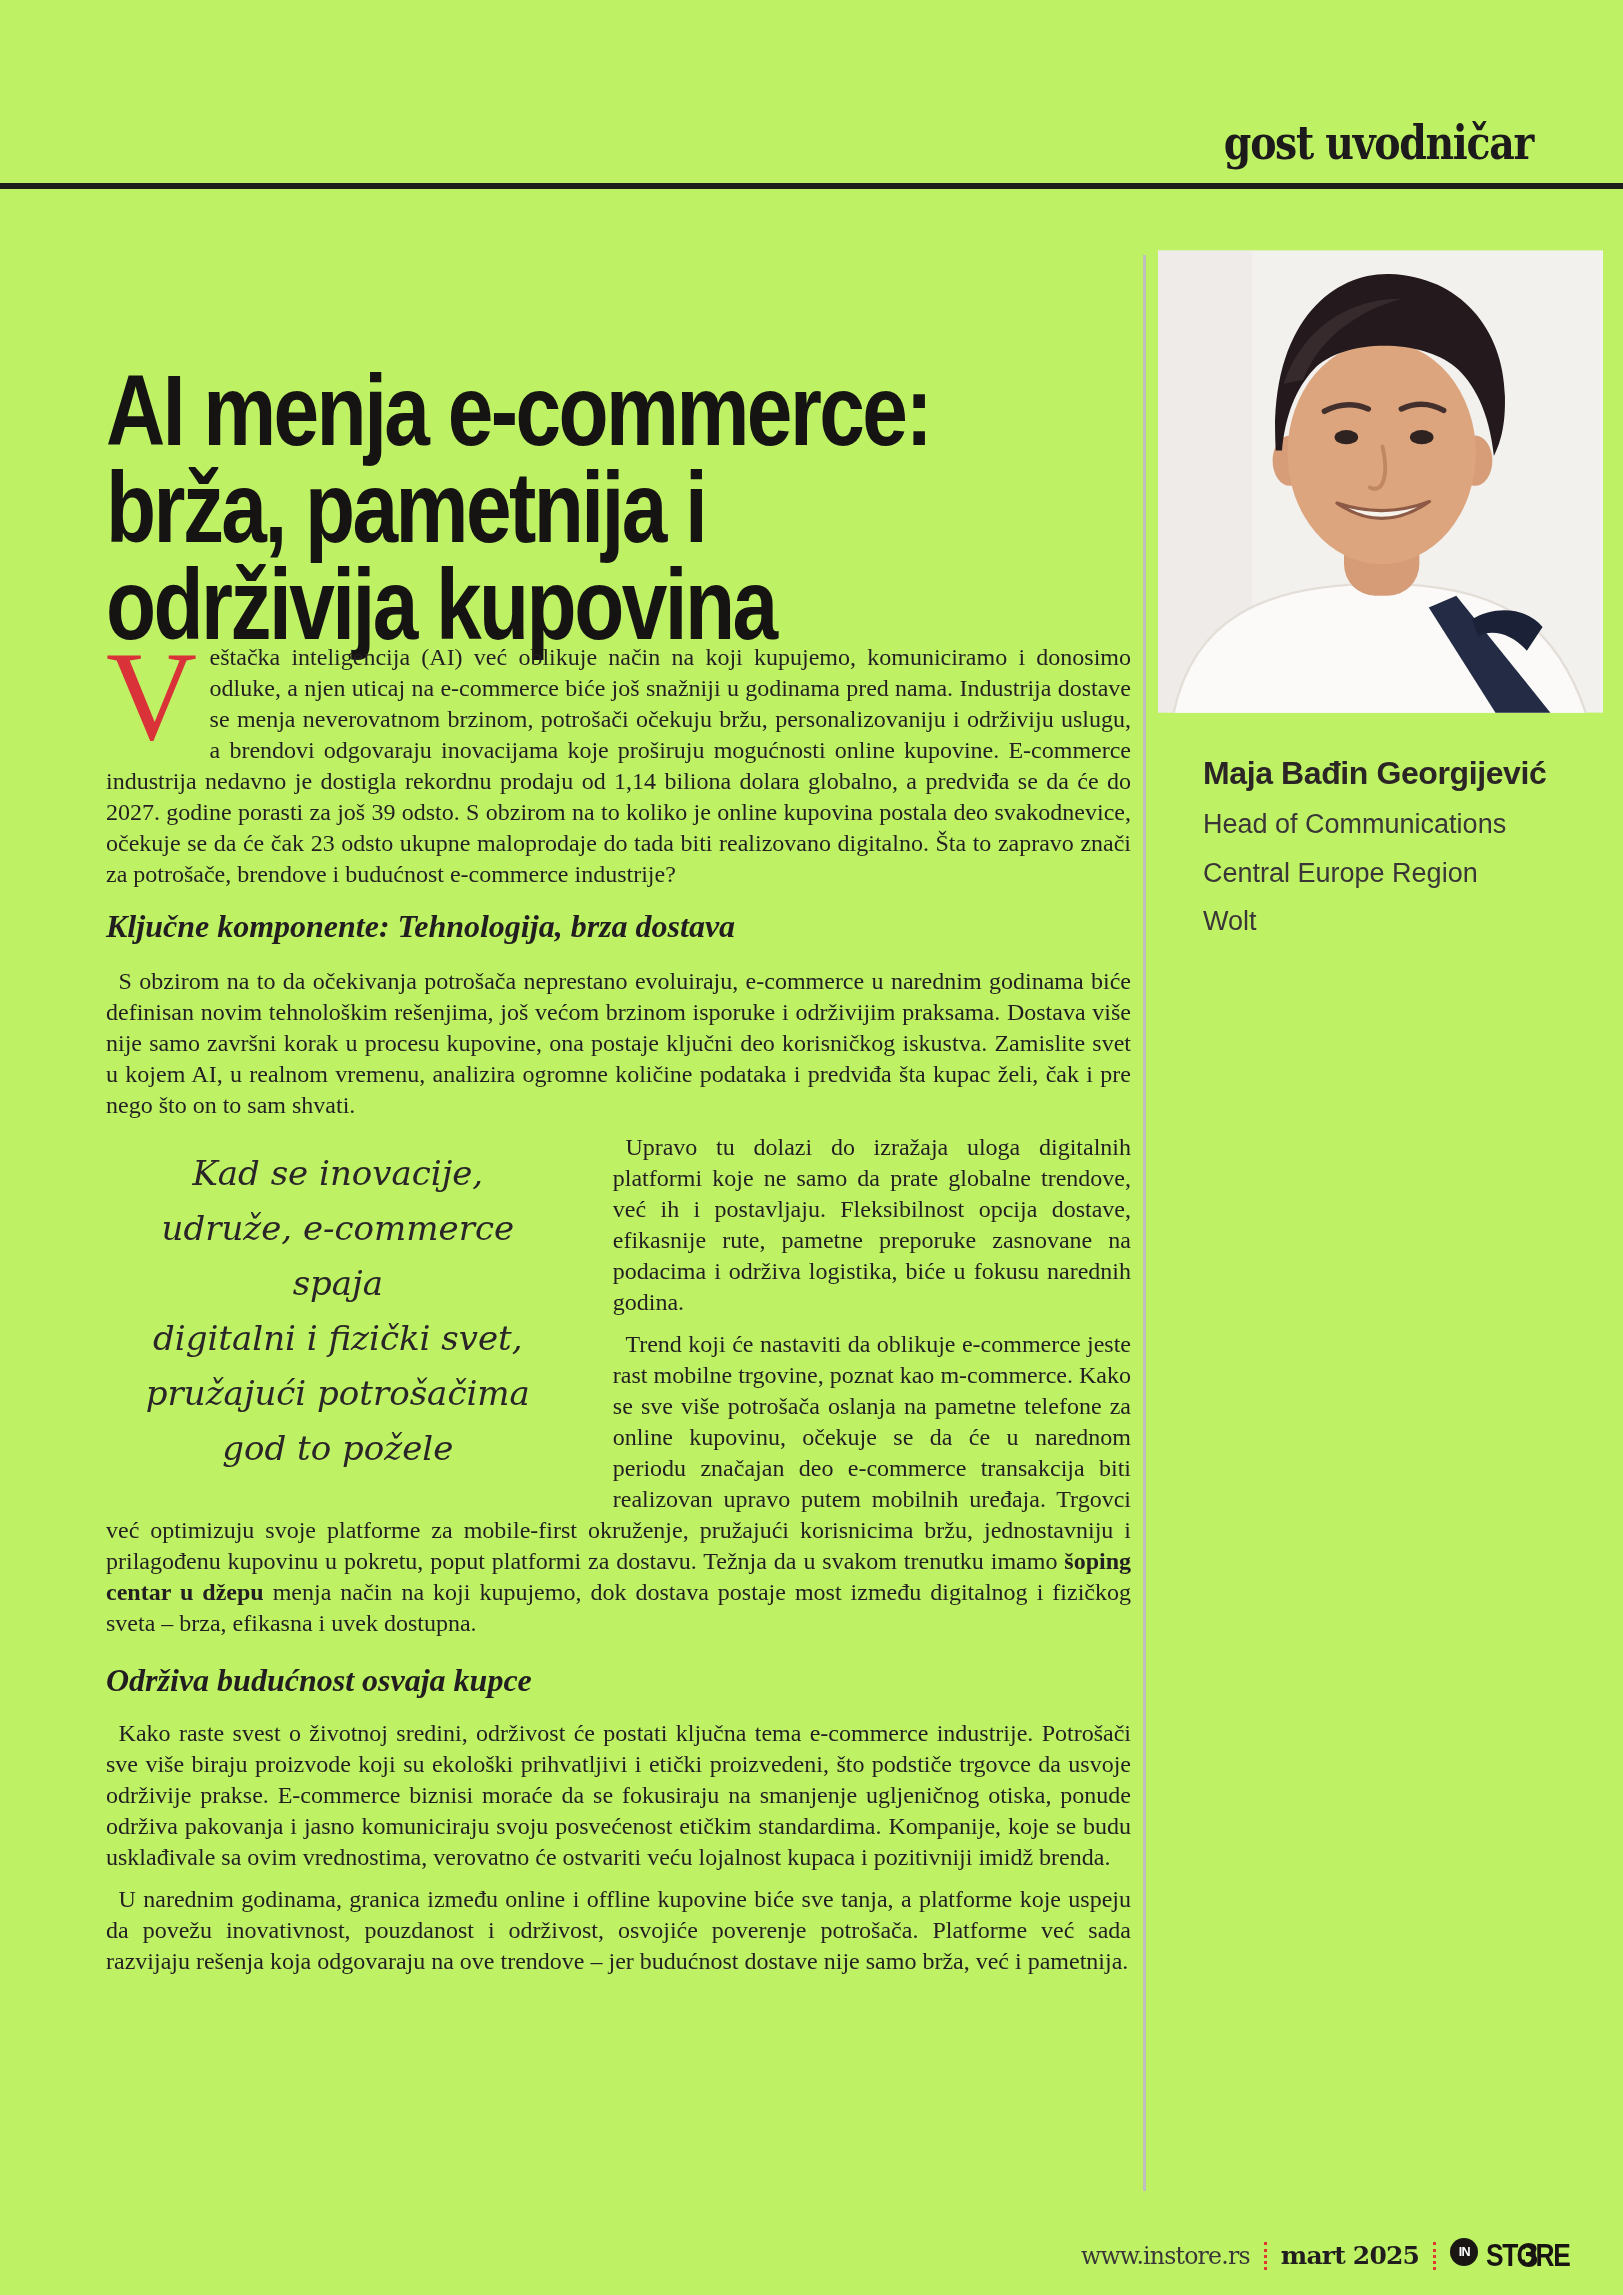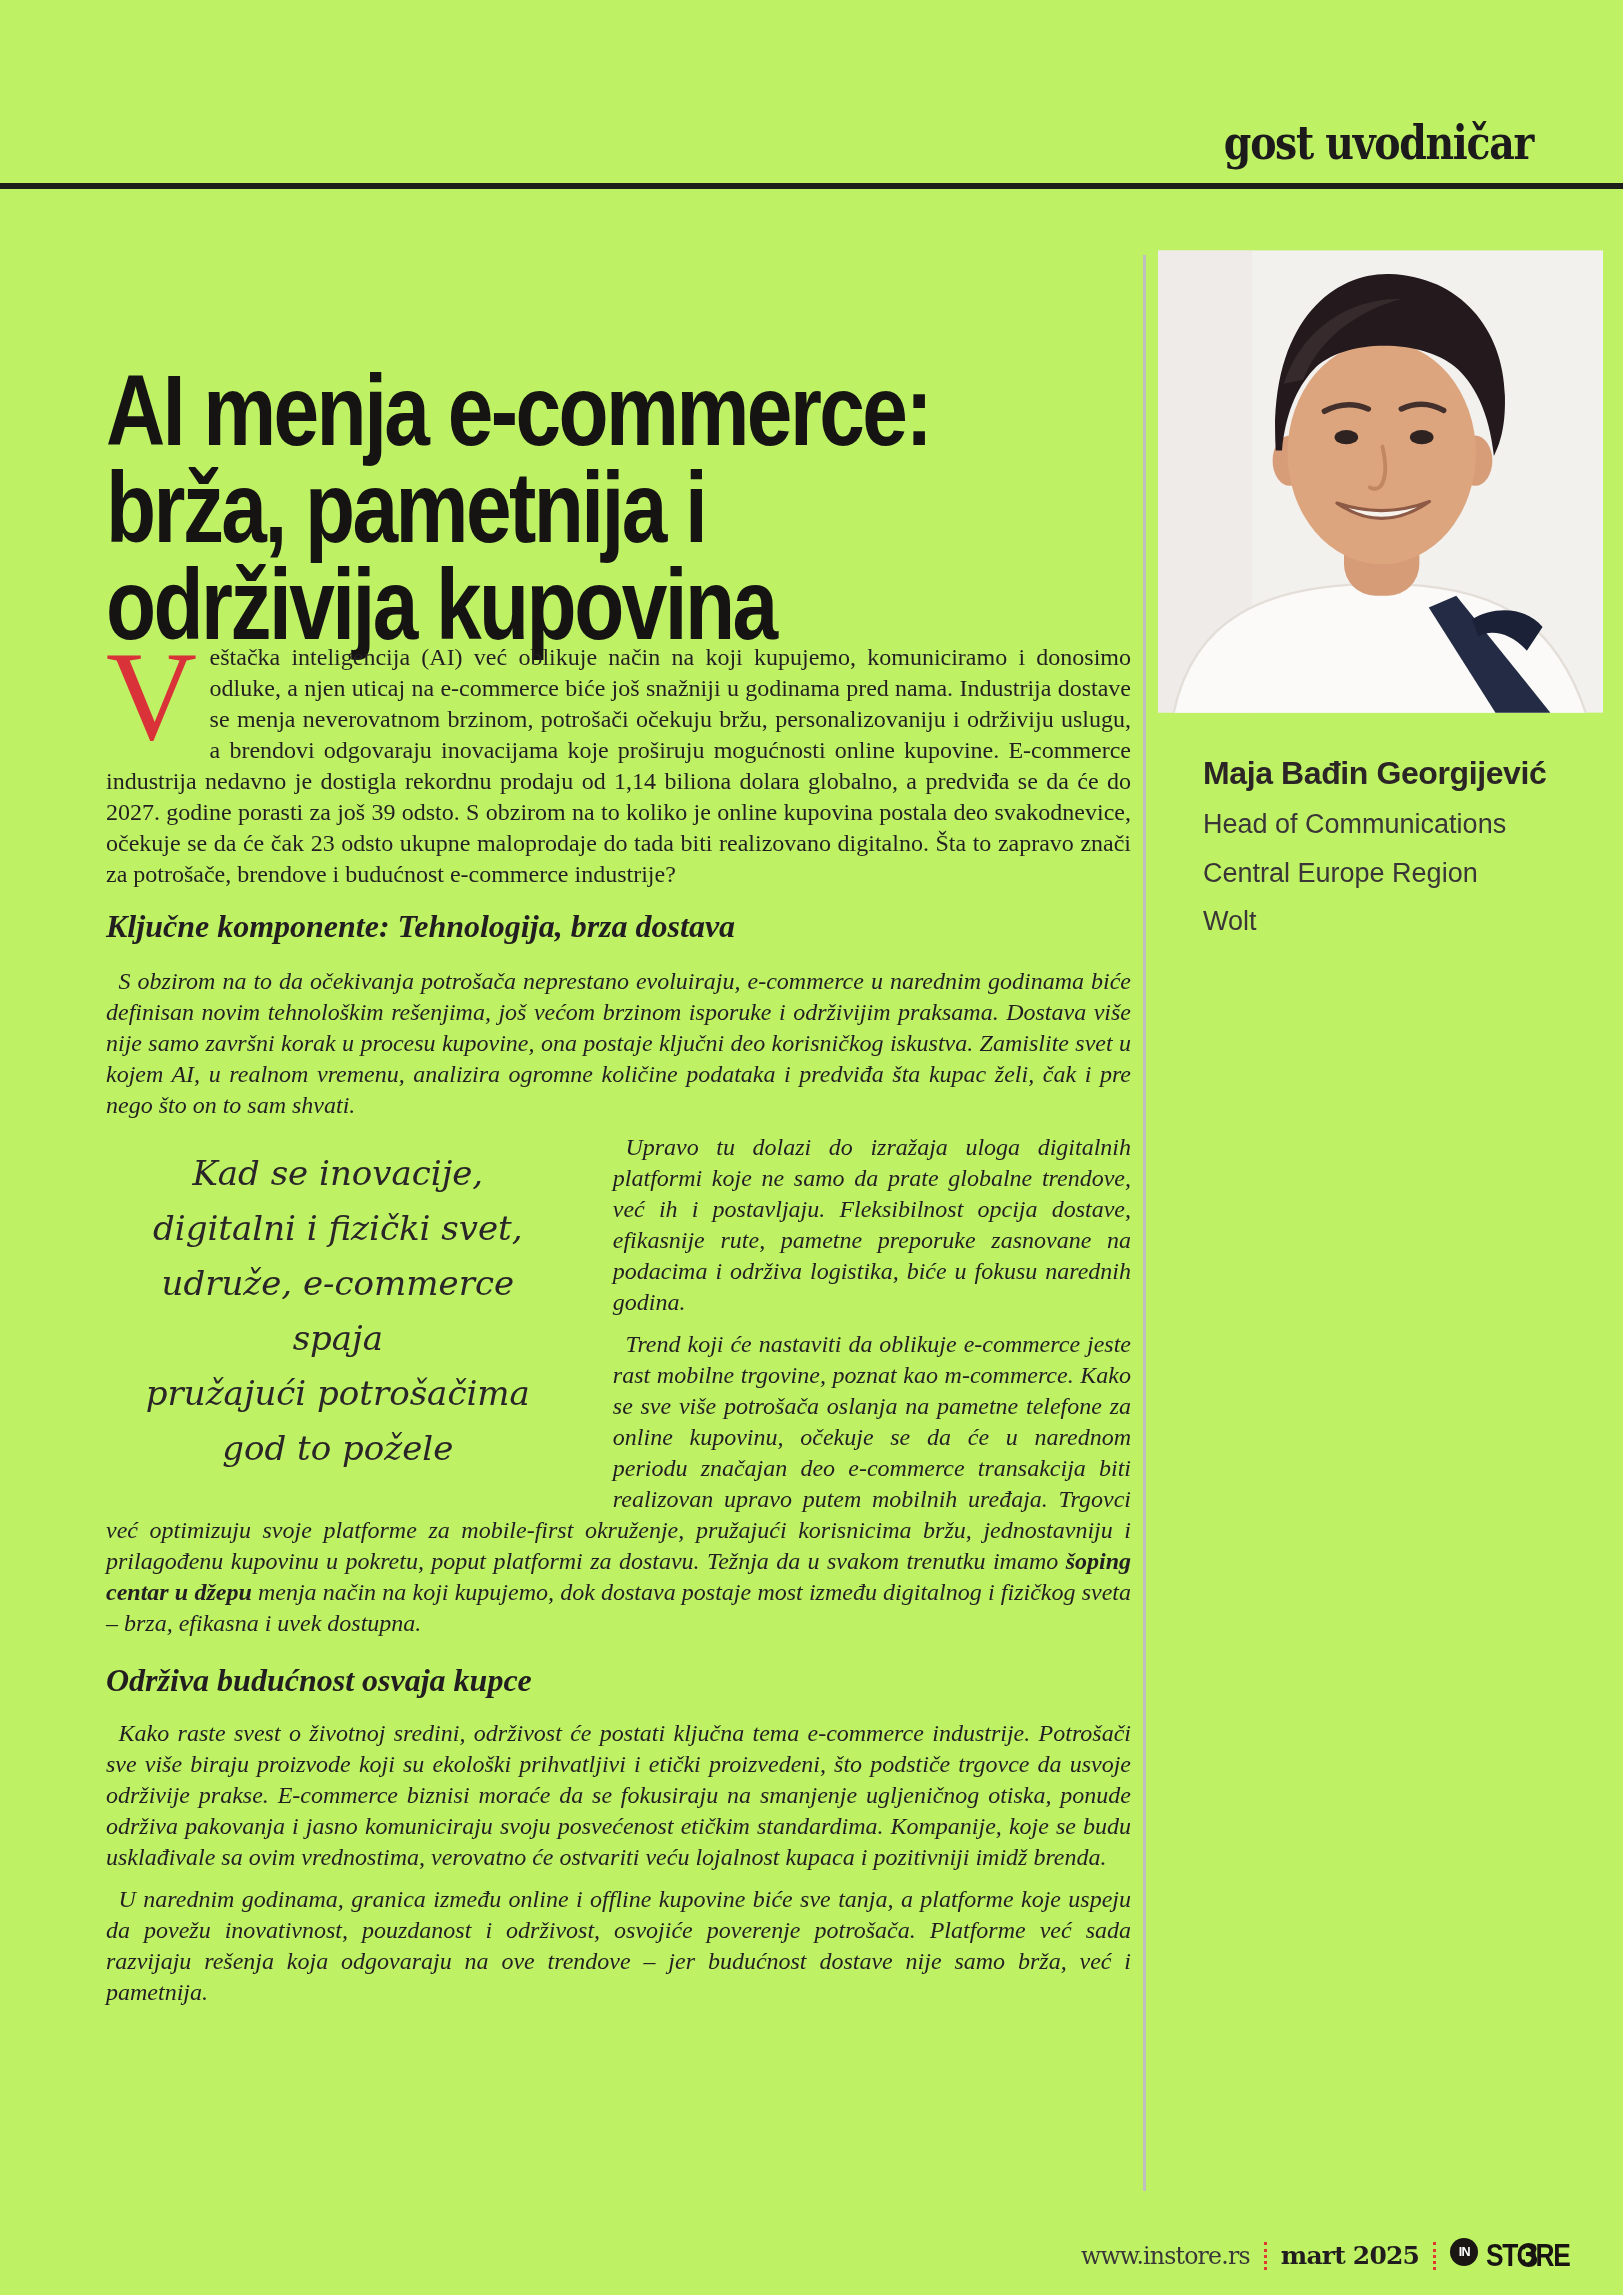--- a/index.html
+++ b/index.html
@@ -52,21 +52,21 @@
   .article{
     position:absolute;
     top:642px;
     left:106px;
     width:1025px;
     font-size:24px;
     line-height:31px;
     text-align:justify;
   }
   .article p{margin:0 0 11px 0;}
-  .article p.indent{text-indent:12.6px;font-style:italic;}
+  .article p.indent{text-indent:12.6px;}
   .dropcap{
     float:left;
     font-size:126px;
     line-height:99px;
     color:#d93238;
     padding:4.7px 12.6px 0 0;
     font-weight:400;
   }
   .subhead{
     font-size:32px;
@@ -206,22 +206,22 @@
 
   <div class="article">
     <p><span class="dropcap">V</span><span>eštačka inteligencija (AI) već oblikuje način na koji kupujemo, komuniciramo i donosimo odluke, a njen uticaj na e-commerce biće još snažniji u godinama pred nama. Industrija dostave se menja neverovatnom brzinom, potrošači očekuju bržu, personalizovaniju i održiviju uslugu, a brendovi odgovaraju inovacijama koje proširuju mogućnosti online kupovine. E-commerce industrija nedavno je dostigla rekordnu prodaju od 1,14 biliona dolara globalno, a predviđa se da će do 2027. godine porasti za još 39 odsto. S obzirom na to koliko je online kupovina postala deo svakodnevice, očekuje se da će čak 23 odsto ukupne maloprodaje do tada biti realizovano digitalno. Šta to zapravo znači za potrošače, brendove i budućnost e-commerce industrije?</span></p>
 
     <h3 class="subhead">Ključne komponente: Tehnologija, brza dostava</h3>
 
     <p class="indent">S obzirom na to da očekivanja potrošača neprestano evoluiraju, e-commerce u narednim godinama biće definisan novim tehnološkim rešenjima, još većom brzinom isporuke i održivijim praksama. Dostava više nije samo završni korak u procesu kupovine, ona postaje ključni deo korisničkog iskustva. Zamislite svet u kojem AI, u realnom vremenu, analizira ogromne količine podataka i predviđa šta kupac želi, čak i pre nego što on to sam shvati.</p>
 
     <div class="pullquote">
       <span>Kad se inovacije,</span>
+      <span>udruže, e-commerce spaja</span>
       <span>digitalni i fizički svet,</span>
-      <span>udruže, e-commerce spaja</span>
       <span>pružajući potrošačima</span>
       <span>god to požele</span>
     </div>
 
 
     <p class="indent">Upravo tu dolazi do izražaja uloga digitalnih platformi koje ne samo da prate globalne trendove, već ih i postavljaju. Fleksibilnost opcija dostave, efikasnije rute, pametne preporuke zasnovane na podacima i održiva logistika, biće u fokusu narednih godina.</p>
 
     <p class="indent"><span>Trend koji će nastaviti da oblikuje e-commerce jeste rast mobilne trgovine, poznat kao m-commerce. Kako se sve više potrošača oslanja na pametne telefone za online kupovinu, očekuje se da će u narednom periodu značajan deo e-commerce transakcija biti realizovan upravo putem mobilnih uređaja. Trgovci već optimizuju svoje platforme za mobile-first okruženje, pružajući korisnicima bržu, jednostavniju i prilagođenu kupovinu u pokretu, poput platformi za dostavu. Težnja da u svakom trenutku imamo </span><span class="bold-run">šoping centar u džepu</span><span> menja način na koji kupujemo, dok dostava postaje most između digitalnog i fizičkog sveta – brza, efikasna i uvek dostupna.</span></p>
 
     <h3 class="subhead second">Održiva budućnost osvaja kupce</h3>

